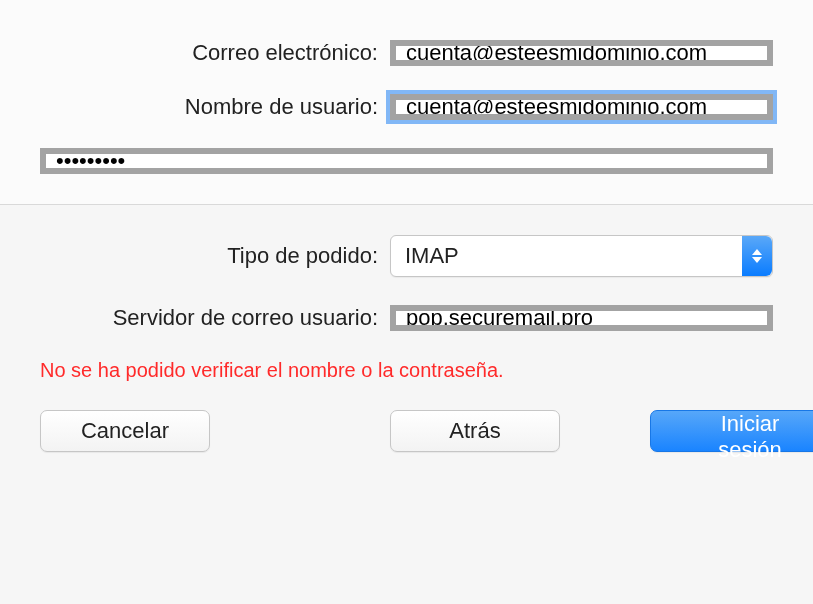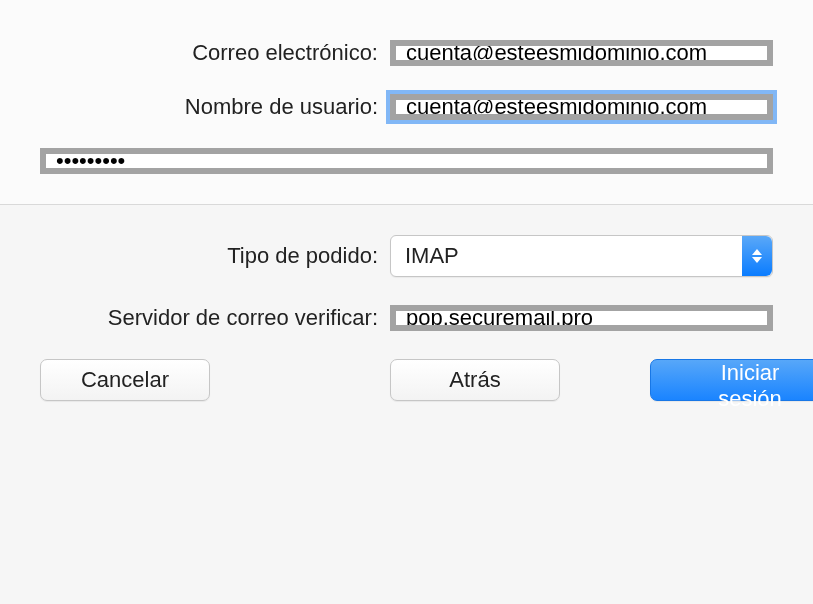--- a/index.html
+++ b/index.html
@@ -144,26 +144,27 @@
               <path d="M0 6 L5 0 L10 6 Z" fill="#fff"></path>
             </svg>
           <svg width="10" height="6" viewBox="0 0 10 6">
               <path d="M0 0 L5 6 L10 0 Z" fill="#fff"></path>
             </svg>
         </span>
       </div>
     </div>
   </div>
   <div class="row">
-    <div class="label">Servidor de correo verificar:</div>
+    <div class="label">Servidor de correo usuario:</div>
     <div class="field">
       <input type="text" value="pop.securemail.pro" style="">
     </div>
   </div>
 
+  <div class="error">No se ha podido verificar el nombre o la contraseña.</div>
 
   <div class="buttons">
     <button class="btn">Cancelar</button>
     <div class="spacer"></div>
     <button class="btn">Atrás</button>
     <button class="btn btn-primary">Iniciar sesión</button>
   </div>
 </div>
 
 </body></html>

